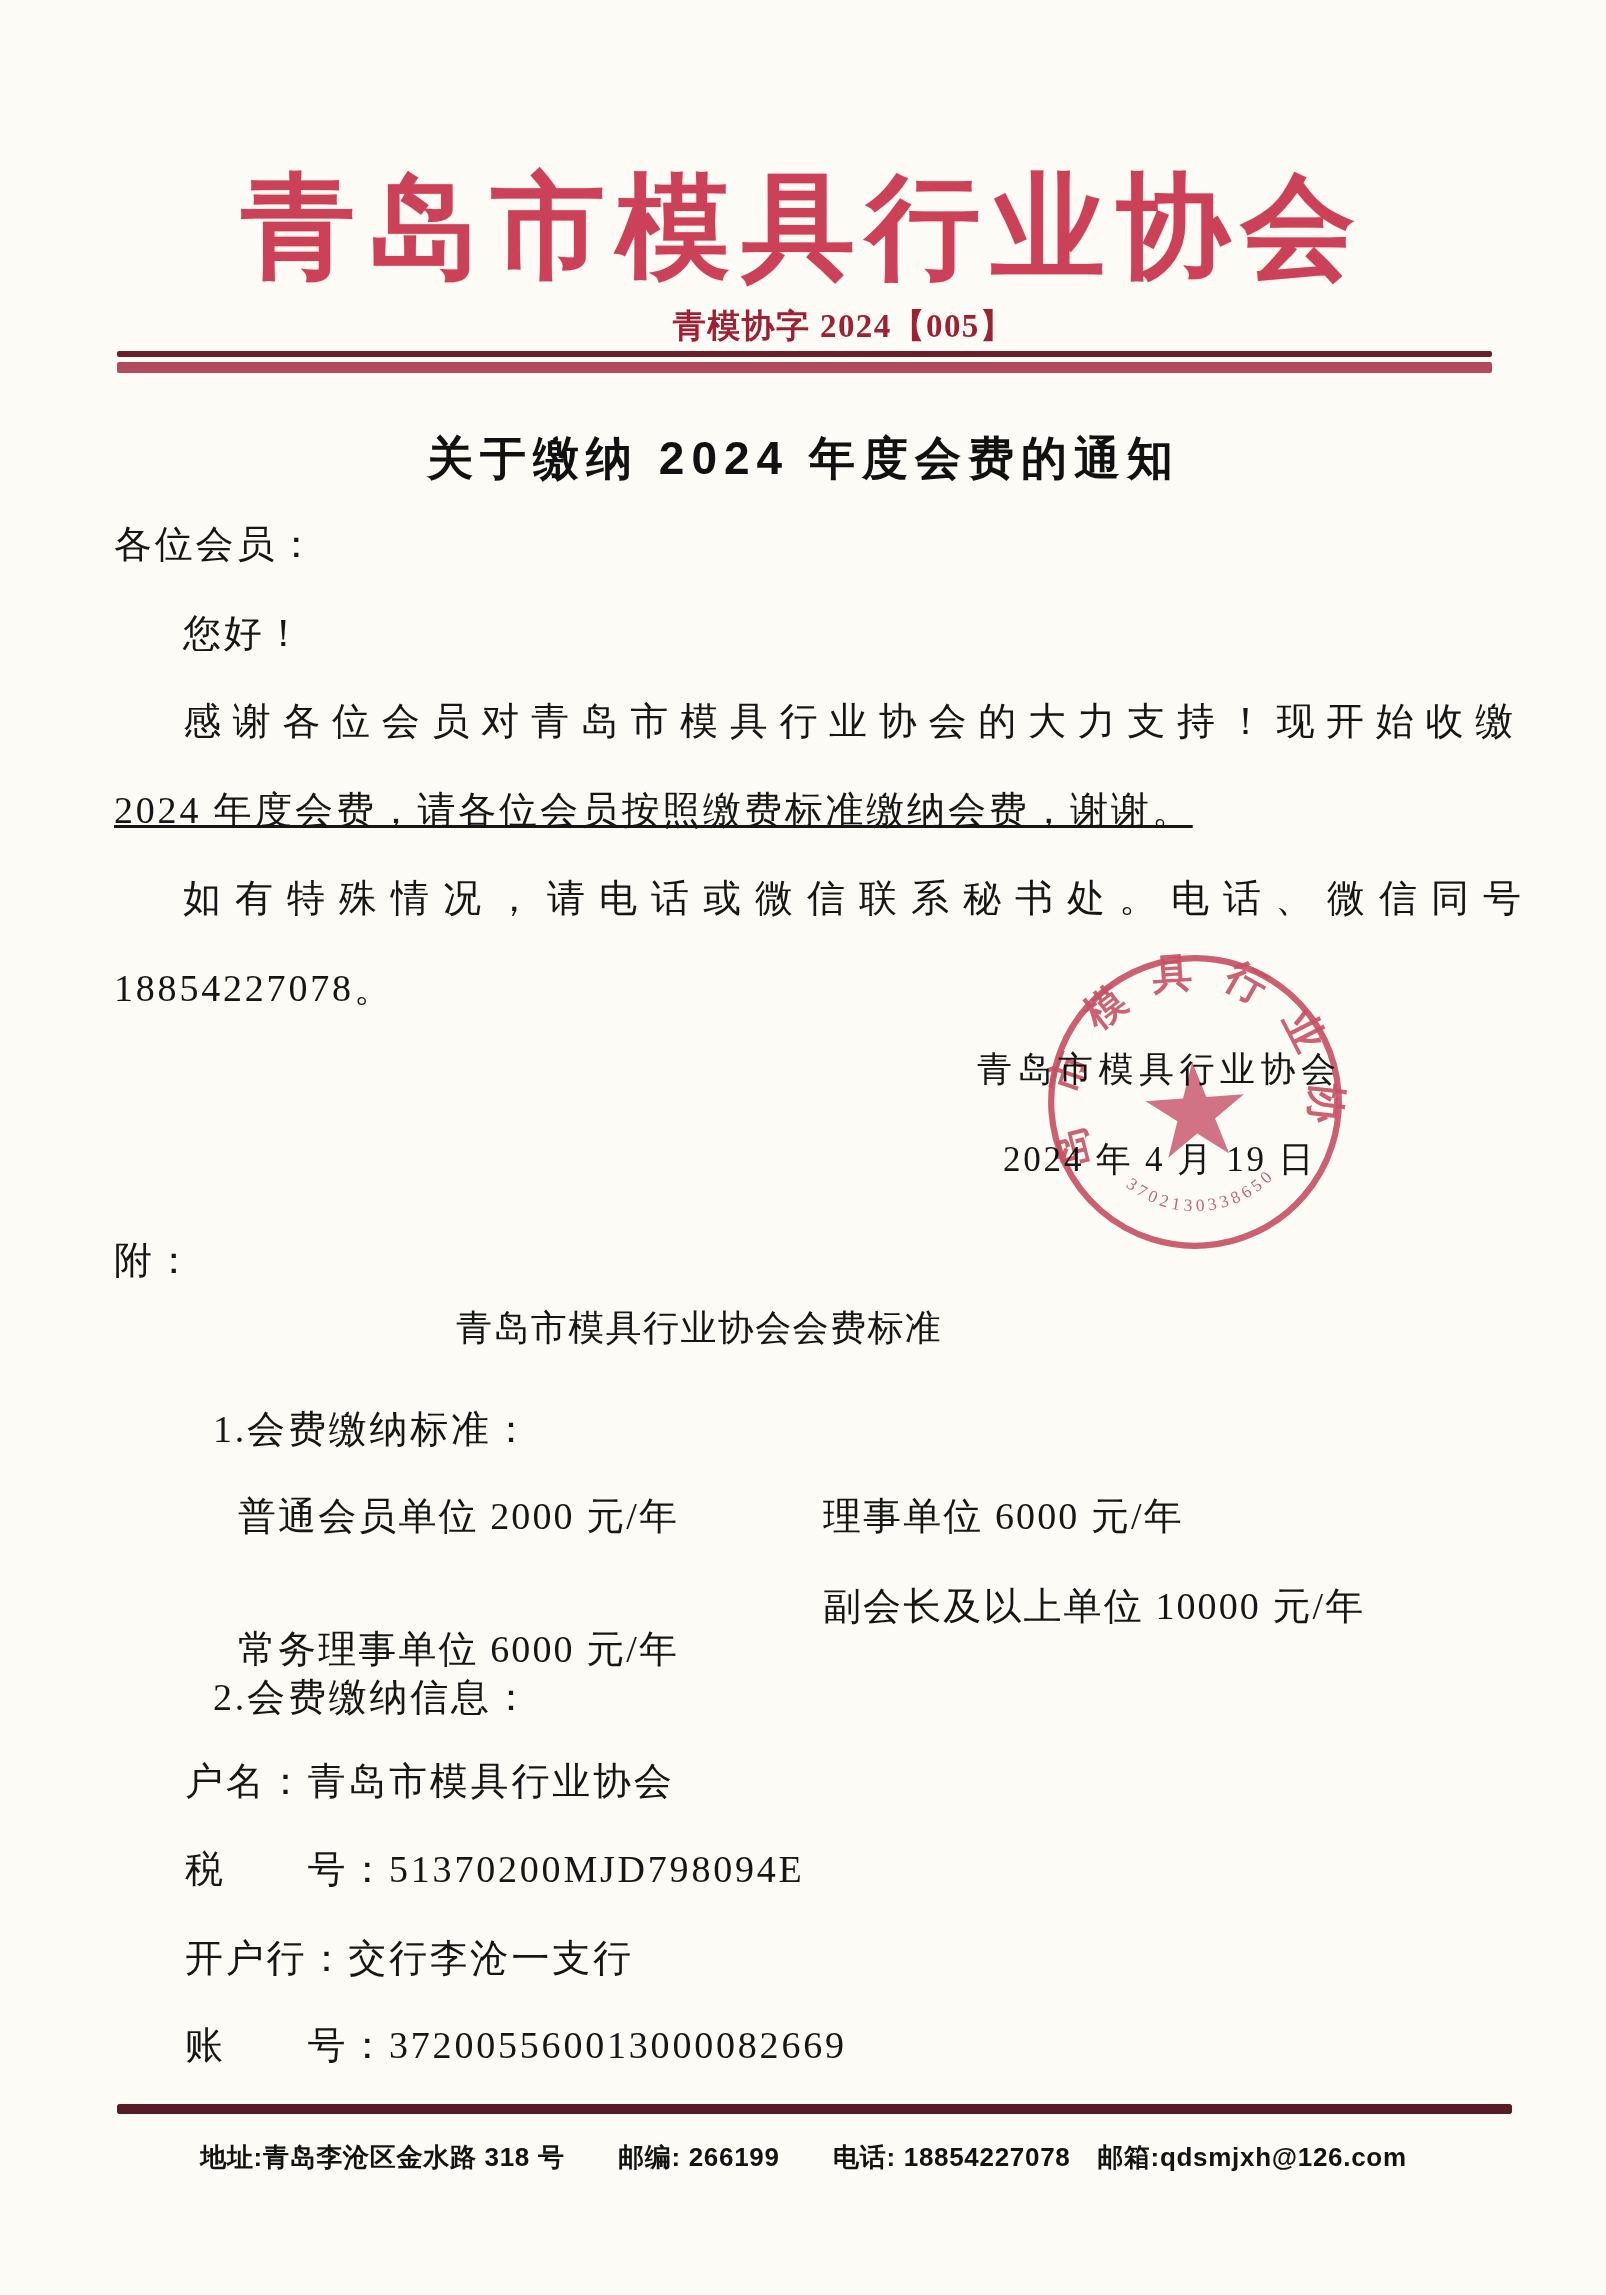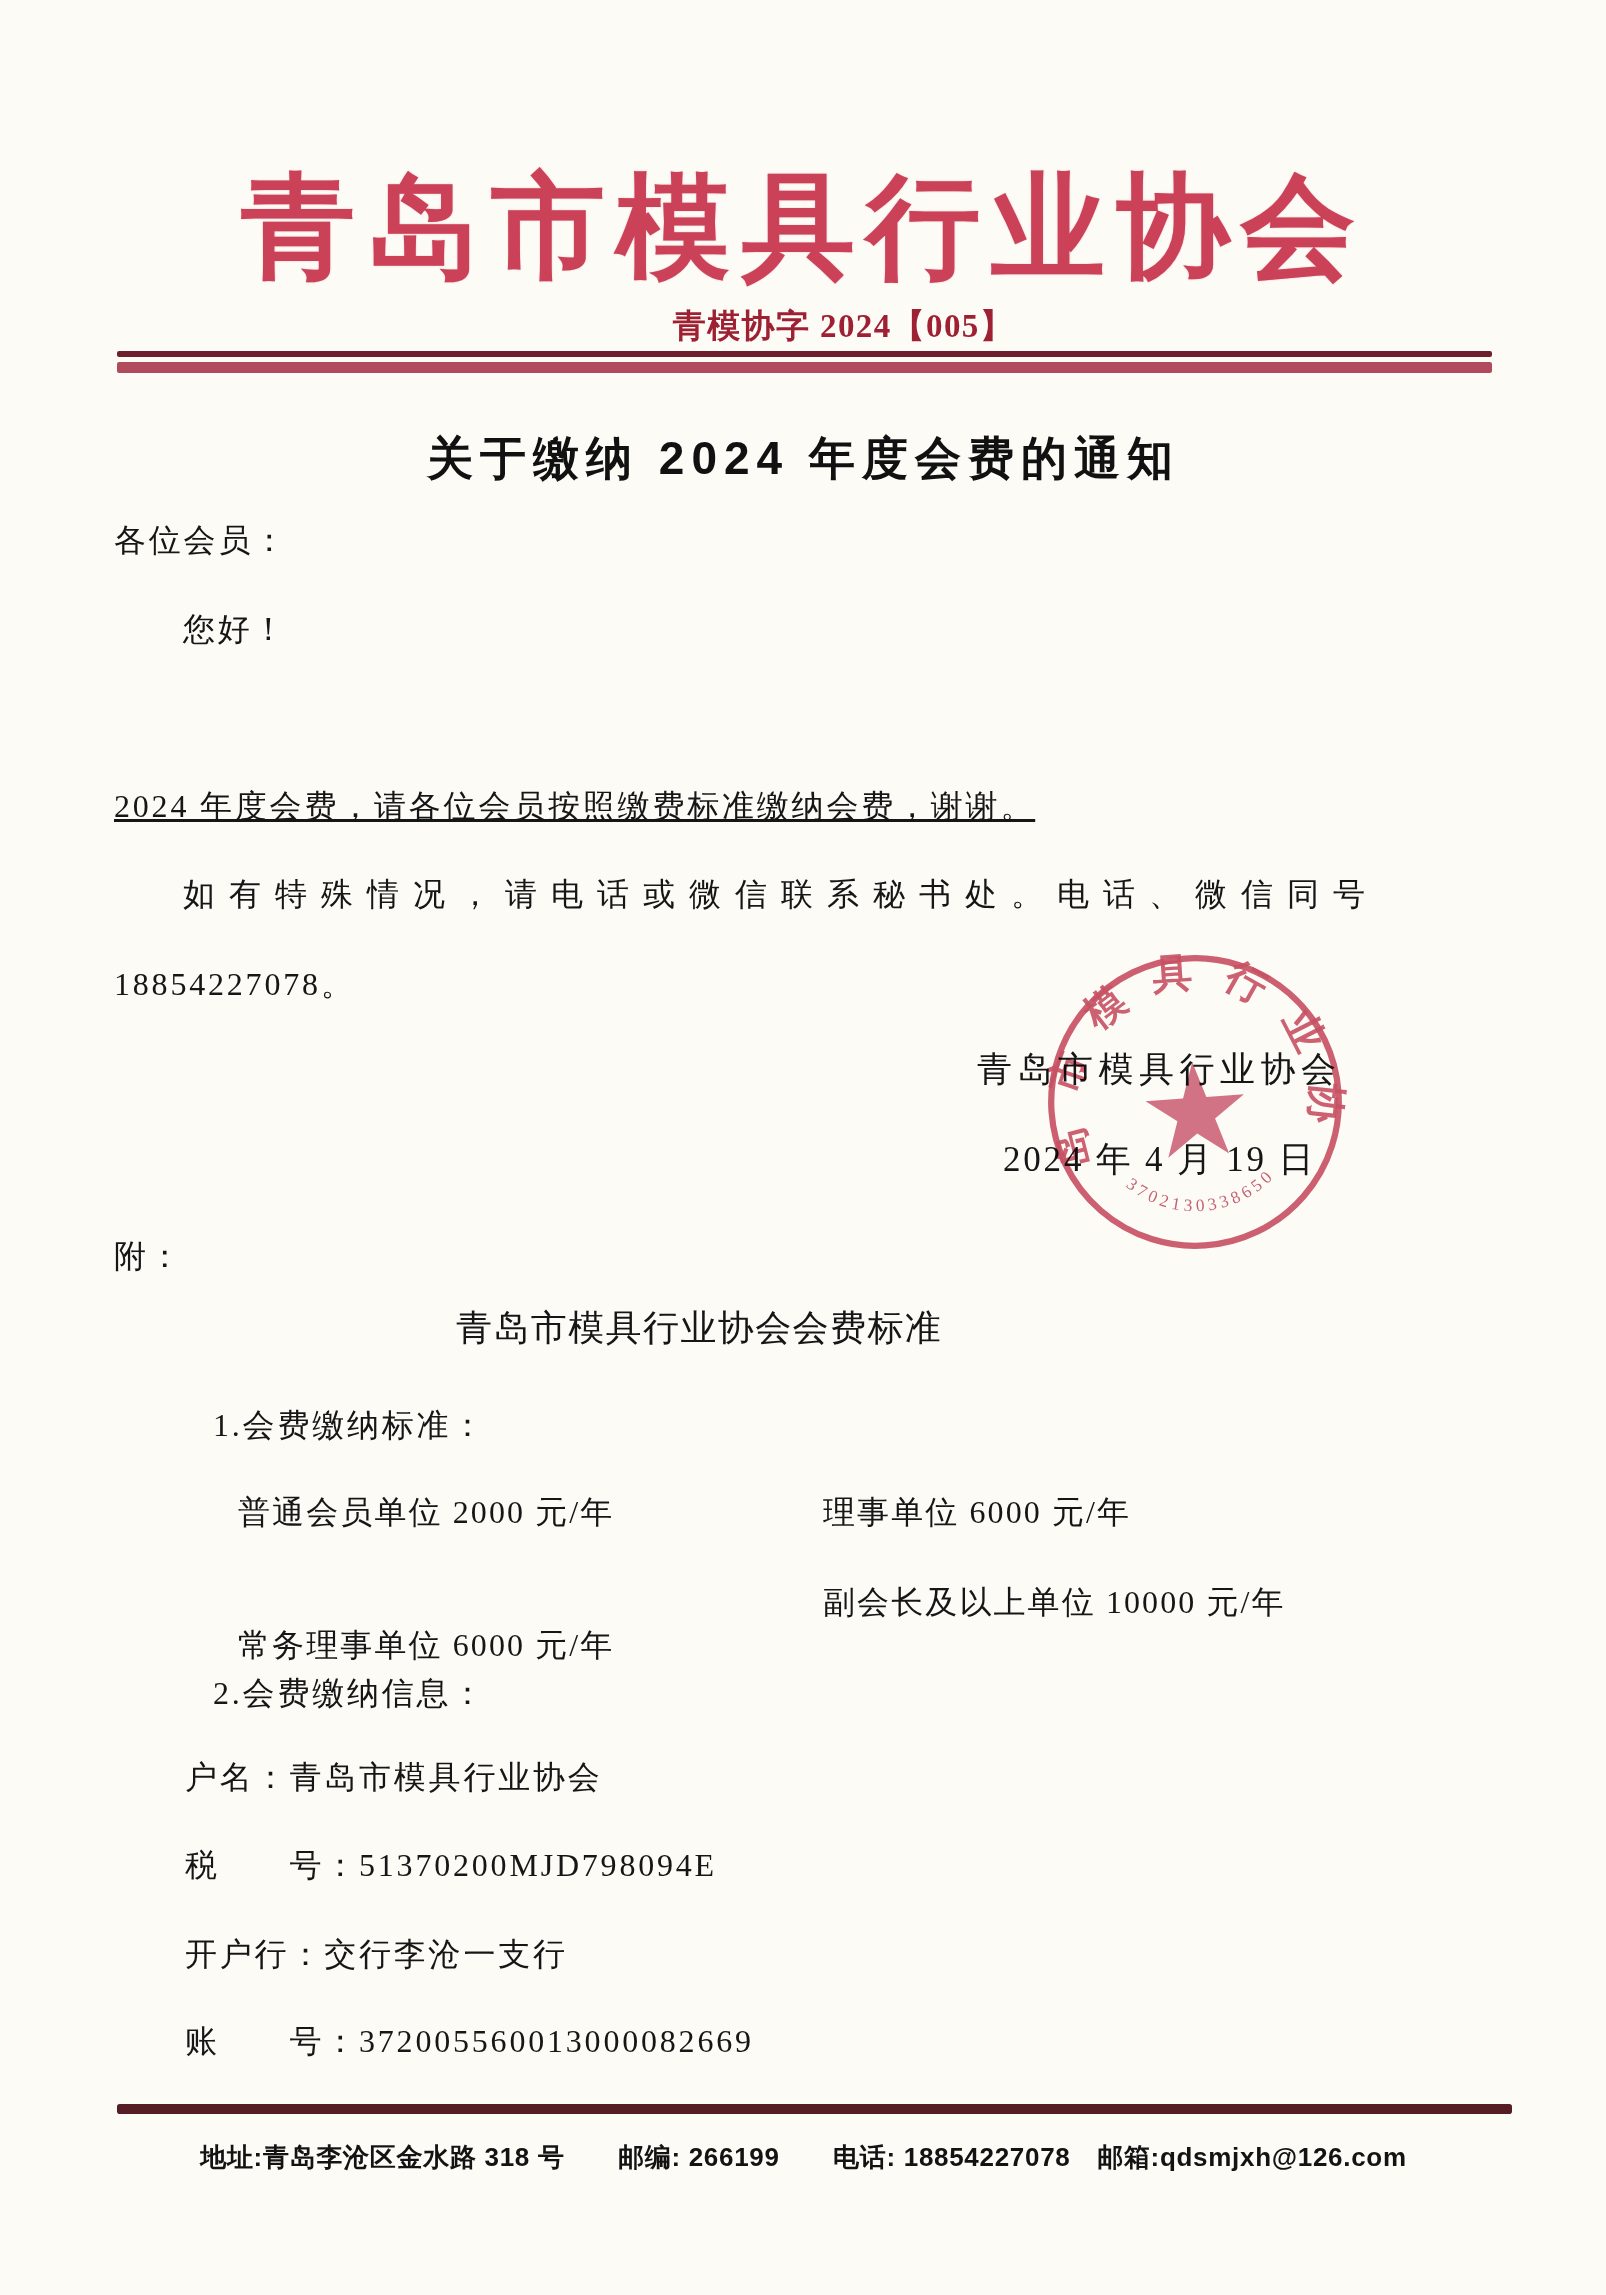--- a/index.html
+++ b/index.html
@@ -40,21 +40,21 @@
     top:428px;left:0;width:100%;
     text-align:center;
     font-family:"Liberation Sans","DejaVu Sans",sans-serif;
     font-weight:700;
     font-size:46px;letter-spacing:7px;
     color:#111;
     margin:0;
   }
 
   
-  .body-line{font-size:32px;letter-spacing:2.8px;}
+  .body-line{font-size:38px;letter-spacing:2.8px;}
   .l-salutation{top:519px;left:114px;}
   .l-greeting{top:608px;left:183px;}
   .l-para1a{top:696px;left:183px;letter-spacing:11.7px;}
   .l-para1b{top:785px;left:114px;text-decoration:underline;}
   .l-para2a{top:873px;left:183px;letter-spacing:14px;}
   .l-para2b{top:963px;left:114px;}
 
   
   .sig-org{top:1046px;left:977px;font-size:35px;letter-spacing:5.5px;z-index:2;}
   .sig-date{top:1136px;left:1003px;font-size:35px;letter-spacing:2.8px;z-index:2;}
@@ -101,20 +101,21 @@
 
   <div class="abs org-title">青岛市模具行业协会</div>
   <div class="abs doc-no">青模协字 2024【005】</div>
   <div class="abs rule rule-thin"></div>
   <div class="abs rule rule-thick"></div>
 
   <h1 class="abs notice-title">关于缴纳 2024 年度会费的通知</h1>
 
   <div class="abs body-line l-salutation">各位会员：</div>
   <div class="abs body-line l-greeting">您好！</div>
+  <div class="abs body-line l-para1a">感谢各位会员对青岛市模具行业协会的大力支持！现开始收缴</div>
   <div class="abs body-line l-para1b">2024 年度会费，请各位会员按照缴费标准缴纳会费，谢谢。</div>
   <div class="abs body-line l-para2a">如有特殊情况，请电话或微信联系秘书处。电话、微信同号</div>
   <div class="abs body-line l-para2b">18854227078。</div>
 
   <div class="abs sig-org">青岛市模具行业协会</div>
   <div class="abs sig-date">2024 年 4 月 19 日</div>
 
   <svg class="abs stamp" viewBox="0 0 460 460" width="318" height="318">
     <defs>
       <path id="ringPath" d="M 77.7,301 A 168,168 0 1 1 382.3,301" fill="none"></path>

